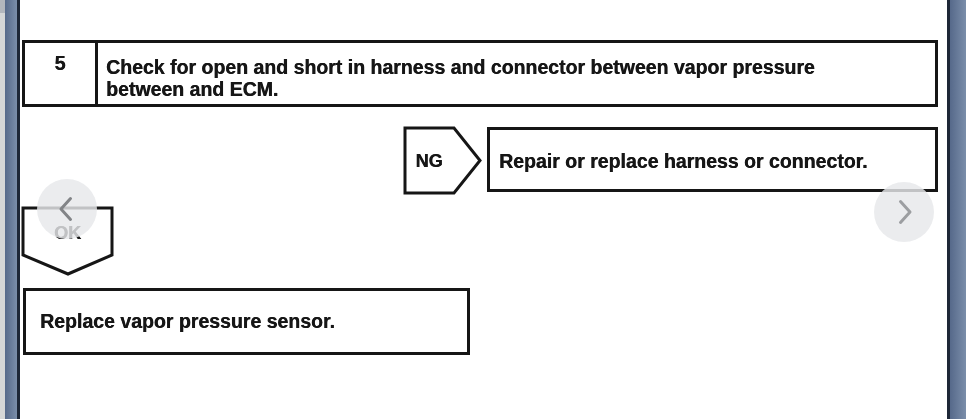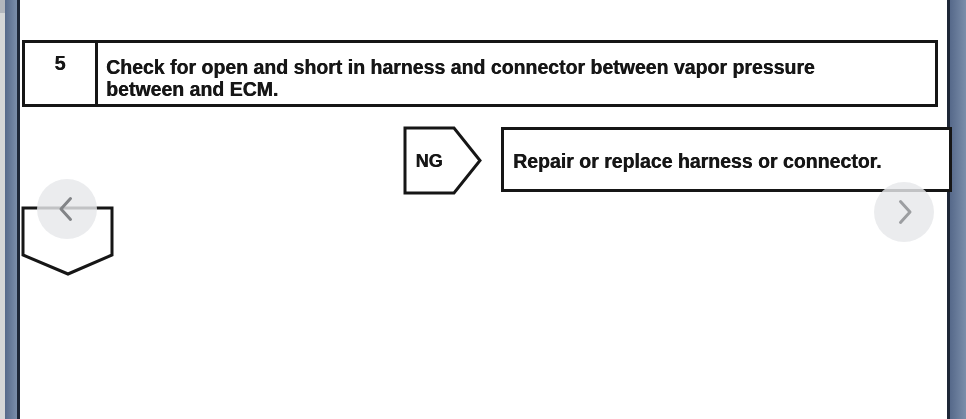--- a/index.html
+++ b/index.html
@@ -77,21 +77,21 @@
   .ok-svg { left: 21px; top: 206px; }
   .ok-label { left: 21px; top: 206px; width: 93px; padding-top: 17px; }
 
   .result-box {
     position: absolute; box-sizing: border-box;
     border: 3px solid var(--ink, #161616);
     background: #fff;
     display: flex; align-items: center;
     font-size: 19.5px;
   }
-  .repair-box { left: 487px; top: 127px; width: 451px; height: 65px; padding: 3px 0 0 9px; margin-left: 14px; }
+  .repair-box { left: 487px; top: 127px; width: 451px; height: 65px; padding: 3px 0 0 9px; }
   .replace-box { left: 23px; top: 288px; width: 447px; height: 67px; padding-left: 14px; }
 
   
   .nav-btn {
     position: absolute; width: 60px; height: 60px; border-radius: 50%;
     background: var(--nav-circle-bg, rgba(231,232,234,0.82));
     border: none; padding: 0; margin: 0;
     display: flex; align-items: center; justify-content: center;
     cursor: pointer; z-index: 5;
   }
@@ -130,21 +130,25 @@
     </svg>
     <div class="pent-label ng-label">NG</div>
 
     <div class="result-box repair-box">
       <span class="txt">Repair or replace harness or connector.</span>
     </div>
 
     <svg class="pent ok-svg" width="93" height="70" viewBox="0 0 93 70">
       <polygon points="2,2 91,2 91,49 47,68 2,49"></polygon>
     </svg>
+    <div class="pent-label ok-label">OK</div>
 
+    <div class="result-box replace-box">
+      <span class="txt">Replace vapor pressure sensor.</span>
+    </div>
 
   </div>
 
   <button class="nav-btn prev-btn" aria-label="chevron-left">
     <svg width="38" height="38" viewBox="0 0 38 38">
       <polyline class="chev" points="22.5,8.5 13,19 22.5,29.5"></polyline>
     </svg>
   </button>
   <button class="nav-btn next-btn" aria-label="chevron-right">
     <svg width="38" height="38" viewBox="0 0 38 38">

